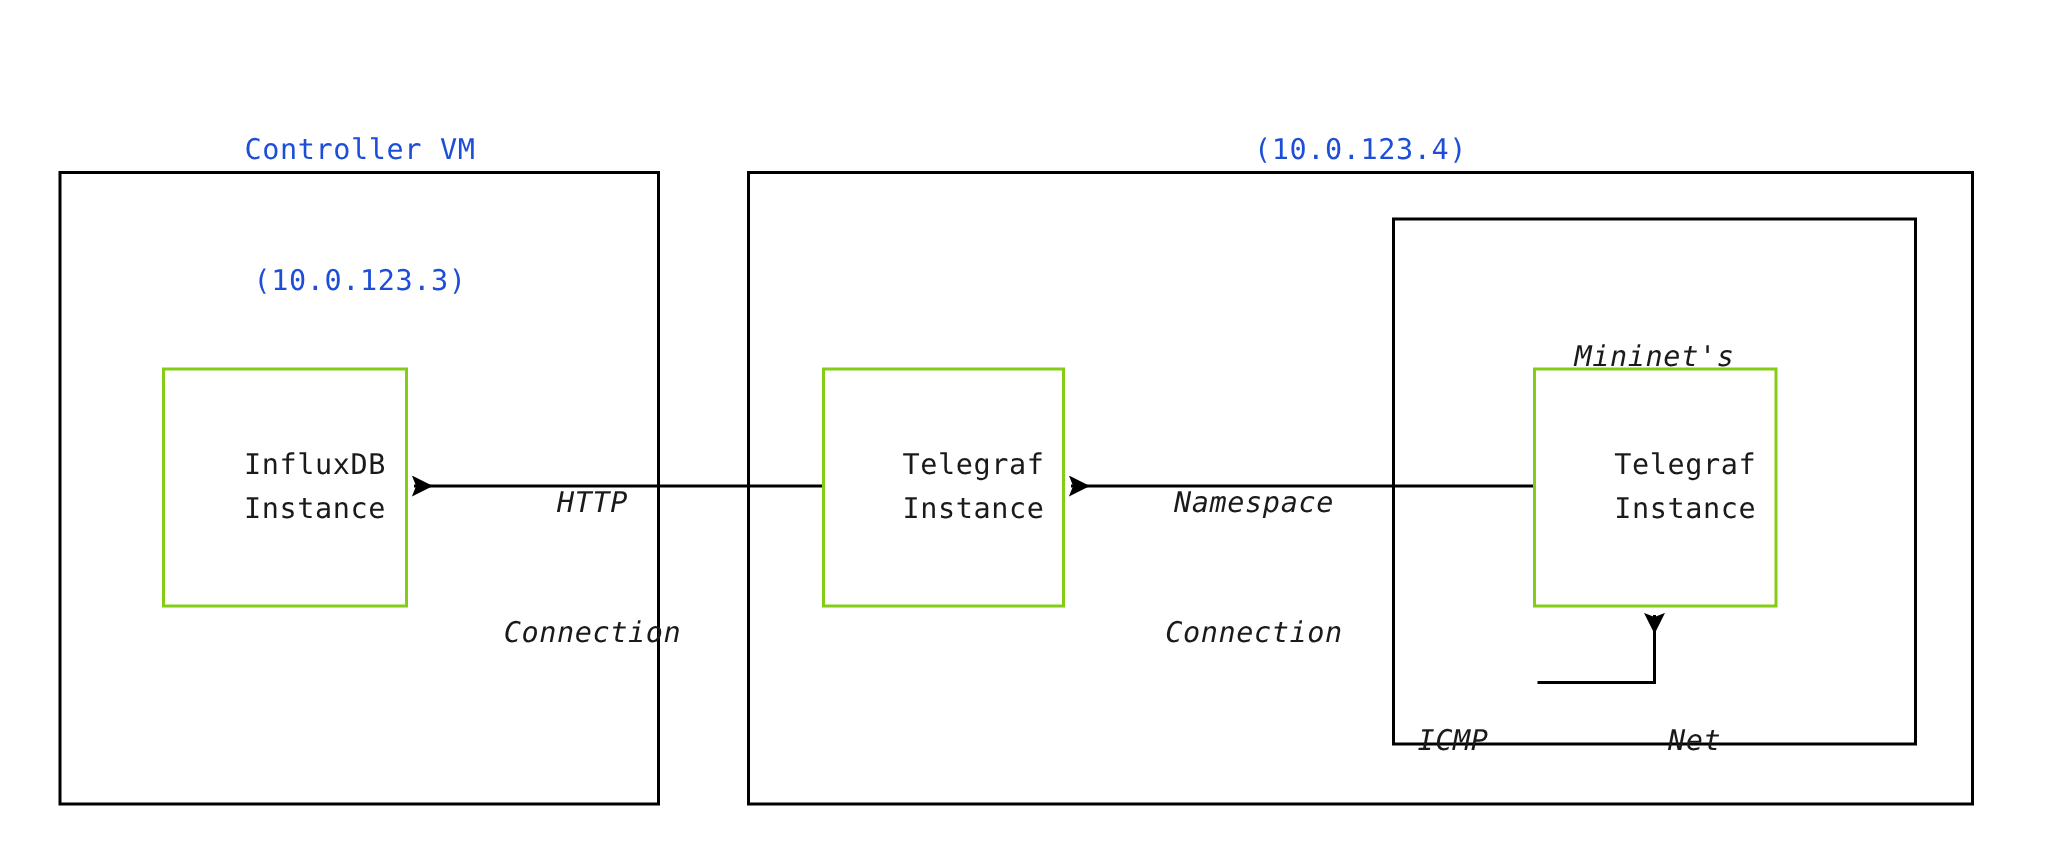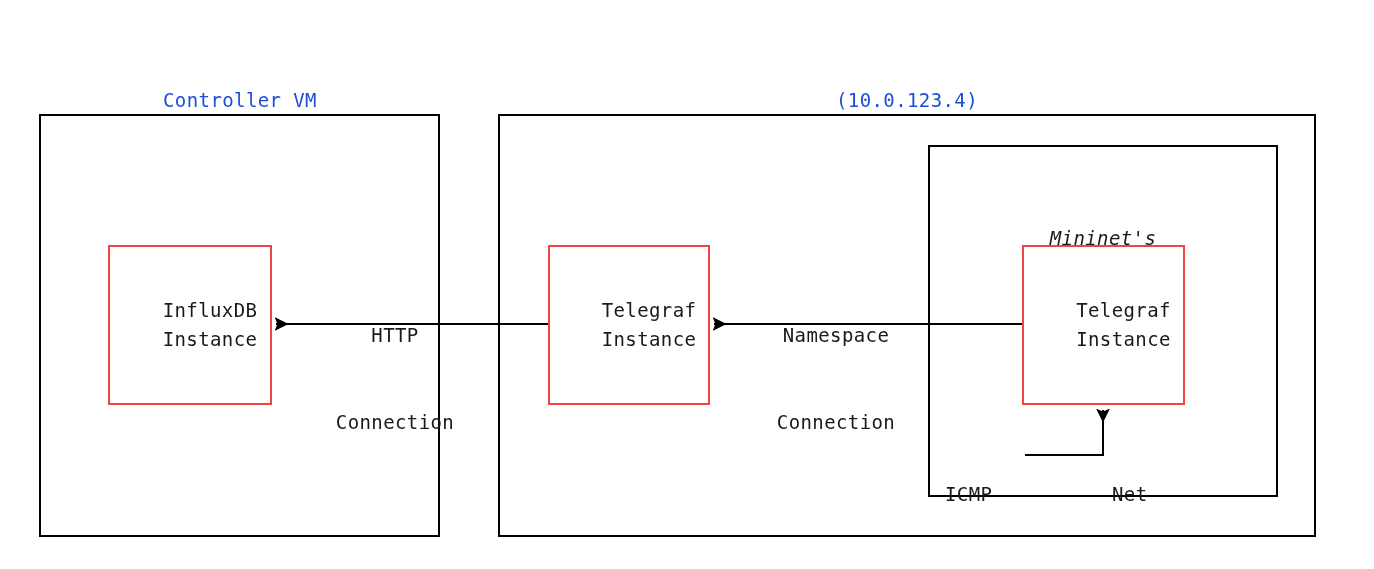--- a/index.html
+++ b/index.html
@@ -54,21 +54,21 @@
     letter-spacing: 0.4px;
     color: #1a1a1a;
     white-space: pre;
     user-select: none;
   }
   .ns-label .line { display: block; font-style: italic; }
 
   
   .comp-box {
     position: absolute;
-    border: 2px solid #ef4444;
+    border: 2px solid #84cc16;
     background: #ffffff;
     box-sizing: border-box;
     display: flex;
     flex-direction: column;
     align-items: center;
     justify-content: center;
     padding-left: 40px;
   }
   .comp-box .line {
     display: block;
@@ -85,39 +85,40 @@
   .conn-label {
     position: absolute;
     text-align: center;
     font-size: 19px;
     line-height: 29px;
     letter-spacing: 0.4px;
     color: #1a1a1a;
     white-space: pre;
     user-select: none;
   }
-  .conn-label .line { display: block; }
+  .conn-label .line { display: block; font-style: italic; }
 
   
   #arrows {
     position: absolute;
     left: 0;
     top: 0;
     width: 1374px;
     height: 569px;
     pointer-events: none;
   }
 </style>
 </head>
 <body>
 
 <div id="canvas">
 
   <div class="vm-title" style="left:120px; top:28px; width:240px;">
     <span class="line">Controller VM</span>
+    <span class="line">(10.0.123.3)</span>
   </div>
 
   <div class="vm-title" style="left:787px; top:28px; width:240px;">
     <span class="line">(10.0.123.4)</span>
   </div>
 
   <div class="vm-box" style="left:39px; top:114px; width:401px; height:423px;"></div>
 
   <div class="vm-box" style="left:498px; top:114px; width:818px; height:423px;"></div>
 

